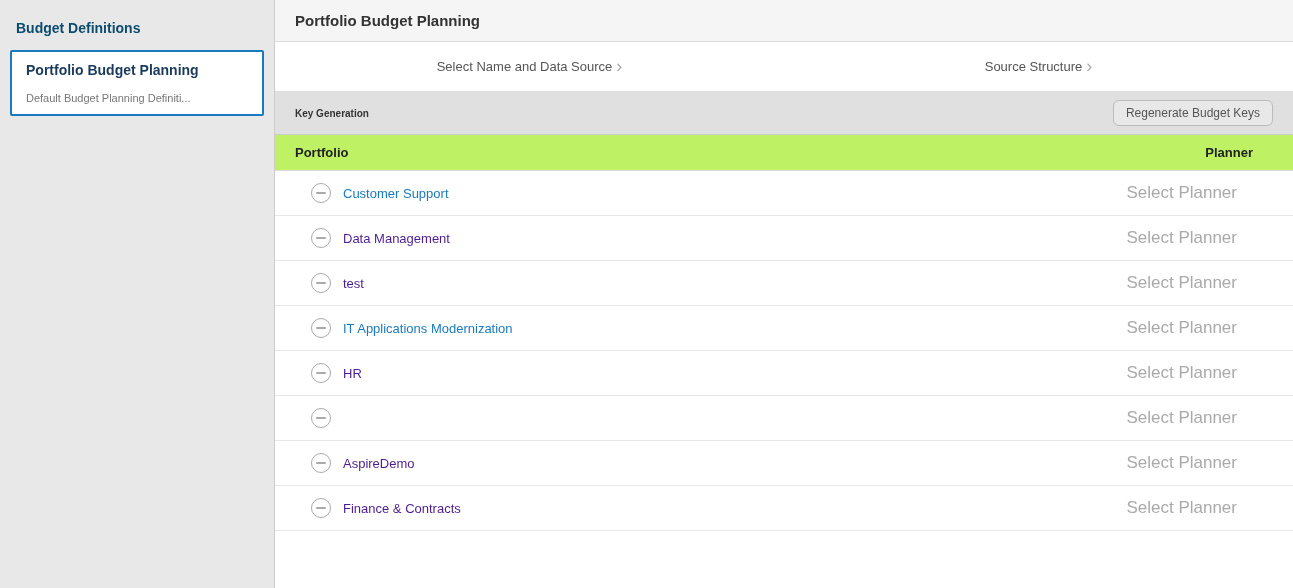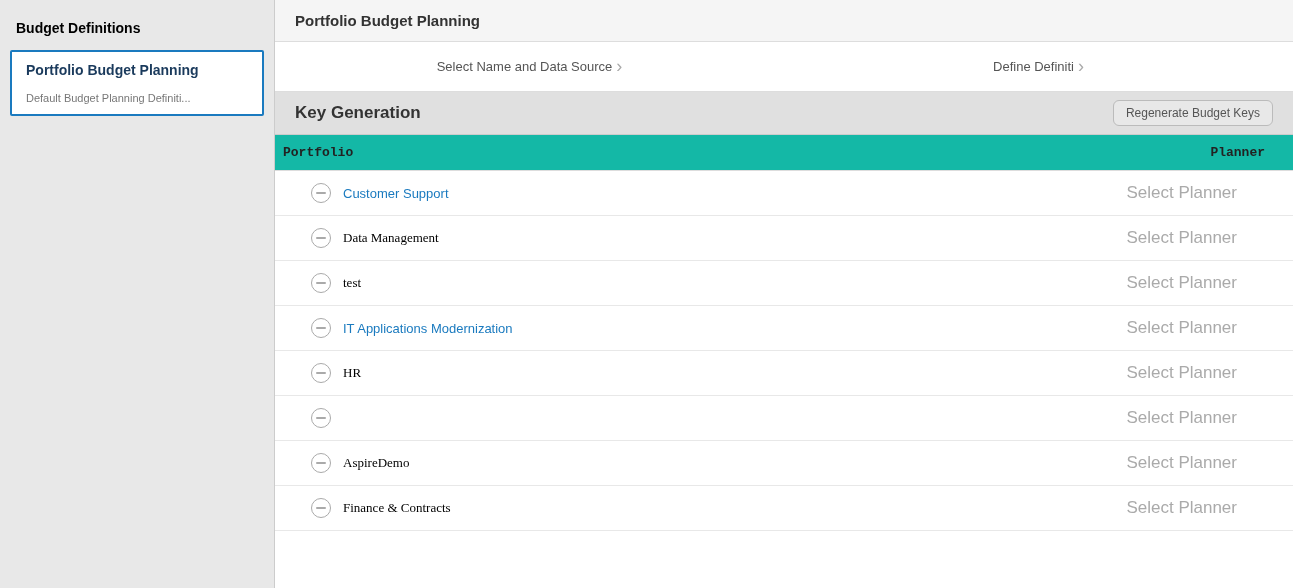--- a/index.html
+++ b/index.html
@@ -9,21 +9,21 @@
     .sidebar {
       width: 275px;
       min-width: 275px;
       background: #e8e8e8;
       border-right: 1px solid #ccc;
       padding: 10px 0;
     }
     .sidebar-header {
       font-size: 14px;
       font-weight: 600;
-      color: #000000;
+      color: #0c4a6e;
       padding: 10px 16px 14px 16px;
     }
     .sidebar-item {
       background: #fff;
       border: 2px solid #1a7abf;
       border-radius: 2px;
       padding: 10px 14px;
       margin: 0 10px;
       cursor: pointer;
     }
@@ -86,21 +86,21 @@
     
     .key-generation-bar {
       display: flex;
       align-items: center;
       justify-content: space-between;
       background: #e0e0e0;
       padding: 8px 20px;
       border-bottom: 1px solid #ccc;
     }
     .key-generation-label {
-      font-size: 17px;
+      font-size: 10px;
       font-weight: 600;
       color: #333;
     }
     .regenerate-btn {
       background: #e8e8e8;
       border: 1px solid #bbb;
       border-radius: 6px;
       padding: 5px 12px;
       font-size: 12px;
       color: #555;
@@ -108,24 +108,23 @@
     }
 
     
     .table-container {
       flex: 1;
       overflow-y: auto;
       background: #fff;
     }
     .table-header-row {
       display: flex;
-      padding: 10px 8px;
+      padding: 10px 20px;
       border-bottom: 1px solid #ddd;
-      background: #14b8a6;
-      font-family: Liberation Mono, monospace;
+      background: #bef264;
     }
     .col-portfolio { flex: 2; font-weight: 700; font-size: 13px; color: #222; }
     .col-planner { flex: 1; font-weight: 700; font-size: 13px; color: #222; text-align: right; padding-right: 20px; }
 
     .table-row {
       display: flex;
       align-items: center;
       padding: 12px 36px;
       border-bottom: 1px solid #e8e8e8;
       background: #fff;
@@ -149,21 +148,21 @@
       height: 2px;
       background: #aaa;
       border-radius: 1px;
     }
 
     .row-portfolio-name {
       flex: 2;
       font-size: 13px;
       color: #1a7abf;
     }
-    .row-portfolio-name.dark { color: #000000; font-family: Liberation Serif, serif; }
+    .row-portfolio-name.dark { color: #4c1d95; }
 
     .row-planner {
       flex: 1;
       text-align: right;
       padding-right: 20px;
       font-size: 17px;
       color: #aaa;
       cursor: pointer;
     }
   </style>
@@ -181,21 +180,21 @@
 <div class="main">
 
   <div class="main-header">Portfolio Budget Planning</div>
 
   <div class="wizard-steps">
     <div class="wizard-step">
       <span>Select Name and Data Source</span>
       <span class="wizard-step-arrow">›</span>
     </div>
     <div class="wizard-step">
-      <span>Define Definiti</span>
+      <span>Source Structure</span>
       <span class="wizard-step-arrow">›</span>
     </div>
   </div>
 
   <div class="key-generation-bar">
     <span class="key-generation-label">Key Generation</span>
     <button class="regenerate-btn">Regenerate Budget Keys</button>
   </div>
 
   <div class="table-container">

